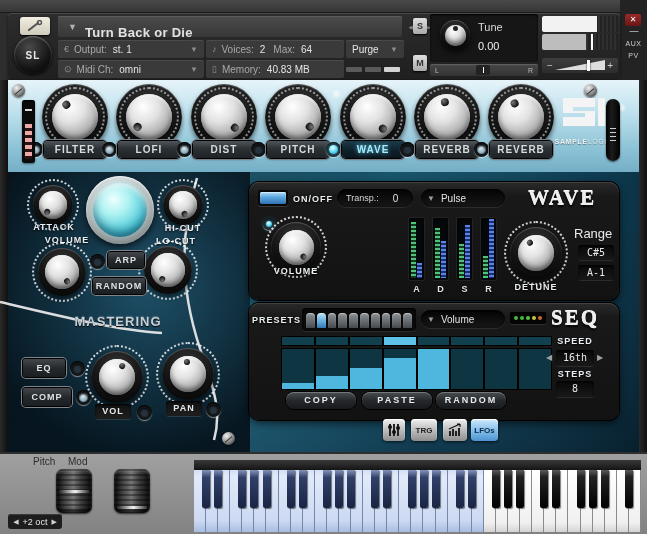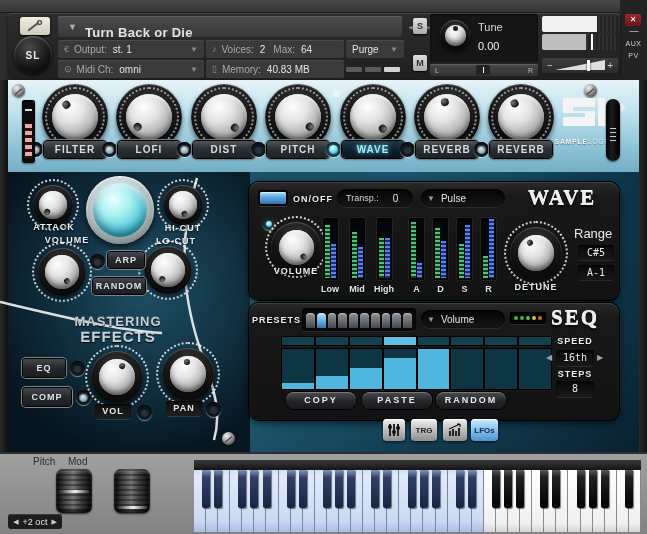--- a/index.html
+++ b/index.html
@@ -393,21 +393,20 @@
   <div class="portal">
       <div class="glass"></div>
     </div>
   <div class="ledring" style="left:90px;top:254px">
       <div class="led"></div>
     </div>
   <div class="sbtn" style="left:108px;top:252px;width:36px;height:16px;line-height:16px">ARP</div>
   <div class="sbtn" style="left:93px;top:278px;width:52px;height:16px;line-height:16px">RANDOM</div>
 
   <div class="m-title" style="left:63px;top:314px;width:110px;font-size:13px">MASTERING</div>
-  <div class="m-title" style="left:70px;top:328px;width:96px;font-size:15px">EFFECTS</div>
   <div class="sbtn" style="left:23px;top:359px;width:42px;height:18px;line-height:18px">EQ</div>
   <div class="ledring" style="left:70px;top:361px">
       <div class="led"></div>
     </div>
   <div class="sbtn" style="left:23px;top:388px;width:48px;height:18px;line-height:18px">COMP</div>
   <div class="ledring" style="left:76px;top:390px">
       <div class="led dim"></div>
     </div>
   <div class="abs knob sm" style="left:91px;top:351px;width:52px;height:52px">
     <div class="dotring out"></div>
@@ -454,43 +453,20 @@
     </div>
   <div class="abs knob sm" style="left:271px;top:222px;width:50px;height:50px">
     <div class="dotring out"></div>
       <div class="kring"></div>
       <div class="kcap"></div>
       <div class="kptr" style="transform: rotate(140deg);">
         <div class="kdot"></div>
       </div>
   </div>
   <div class="lab-sm" style="left:267px;top:266px;width:58px">VOLUME</div>
-  <div class="sliders" id="eq-sliders" style="left:318px;top:218px;gap:3px">
-      <div class="sl" style="width:24px">
-       <div class="sltrack">
-          <div class="slg" style="height:85%"></div>
-          <div class="slb" style="height:55%"></div>
-        </div>
-       <div class="sllab">Low</div>
-     </div>
-      <div class="sl" style="width:24px">
-       <div class="sltrack">
-          <div class="slg" style="height:75%"></div>
-          <div class="slb" style="height:50%"></div>
-        </div>
-       <div class="sllab">Mid</div>
-     </div>
-      <div class="sl" style="width:24px">
-       <div class="sltrack">
-          <div class="slg" style="height:65%"></div>
-          <div class="slb" style="height:65%"></div>
-        </div>
-       <div class="sllab">High</div>
-     </div>
-    </div>
   <div class="sliders" id="adsr-sliders" style="left:408px;top:218px;gap:7px">
       <div class="sl" style="width:17px">
        <div class="sltrack">
           <div class="slg" style="height:90%"></div>
           <div class="slb" style="height:25%"></div>
         </div>
        <div class="sllab">A</div>
      </div>
       <div class="sl" style="width:17px">
        <div class="sltrack">

